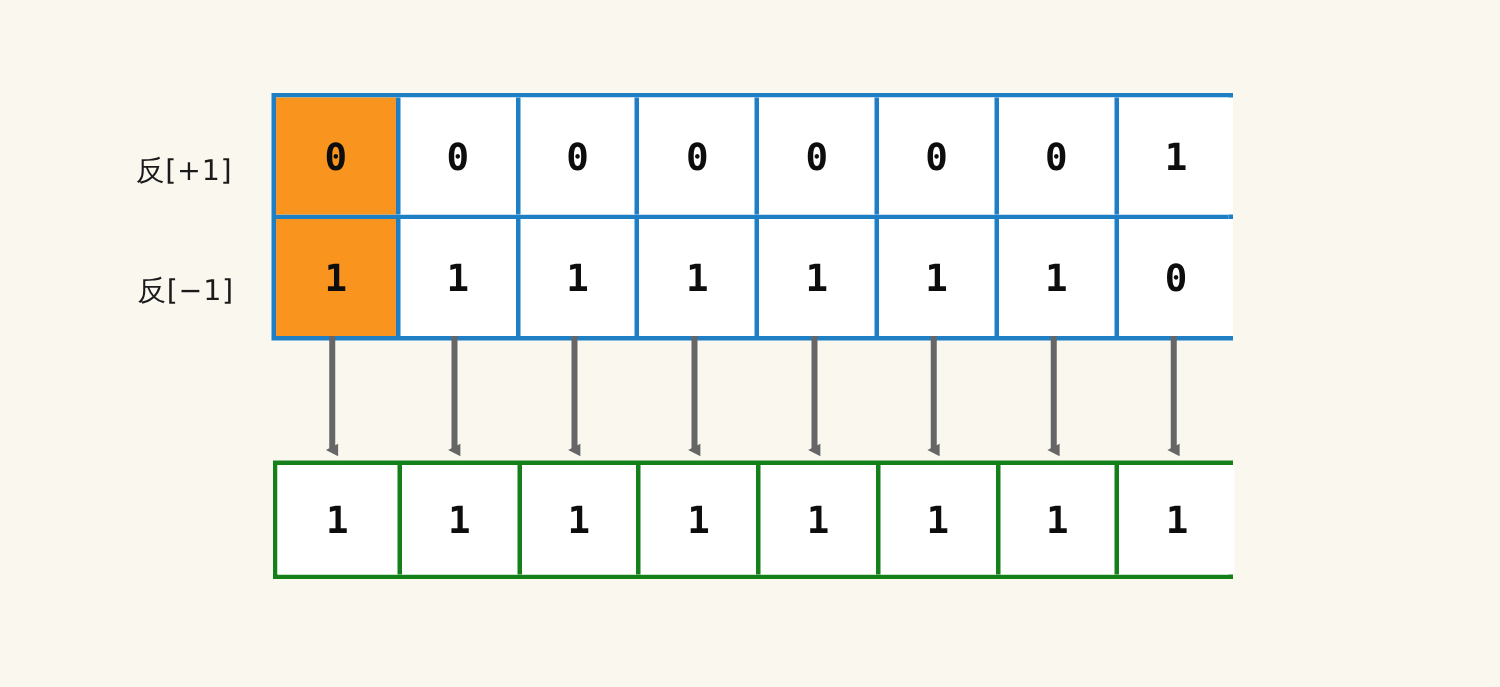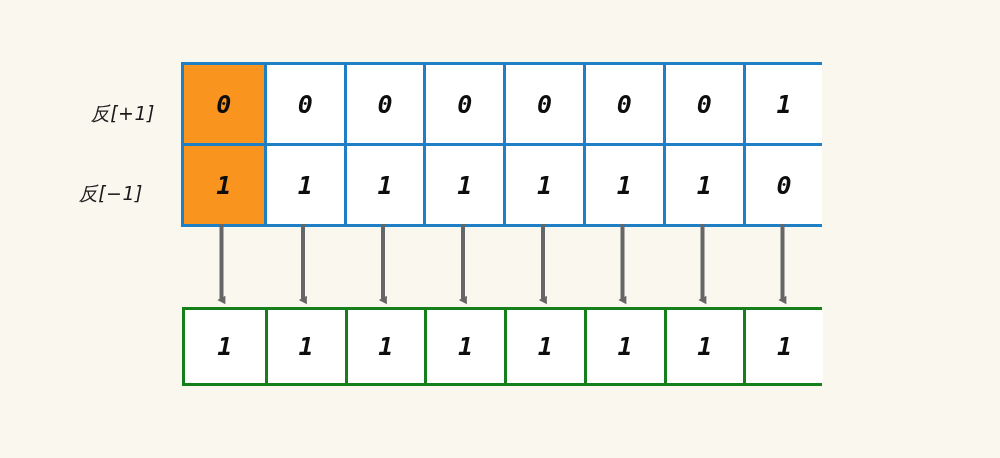--- a/index.html
+++ b/index.html
@@ -11,36 +11,35 @@
     width: 1000px;
     height: 458px;
     background: #faf7ef;
     font-family: "DejaVu Sans", sans-serif;
     overflow: hidden;
   }
   #stage {
     position: relative;
     width: 900px;
     height: 458px;
-    font-style: italic;
   }
 
   
   .row-label {
     position: absolute;
     width: 140px;
     text-align: right;
     font-family: "DejaVu Sans", sans-serif;
     font-size: 19px;
     color: #1a1a1a;
     letter-spacing: 0.5px;
     white-space: nowrap;
   }
   #label-plus1  { left: 15px; top: 101px; }
-  #label-minus1 { left: 3px; top: 181px; }
+  #label-minus1 { left: 16px; top: 181px; }
   #label-minusx { left: 15px; top: 335px; }
 
   
   #blue-grid {
     position: absolute;
     left: 181px;
     top: 62px;
     width: 641px;
     border: 3px solid #1f7fc4;
     box-sizing: border-box;

